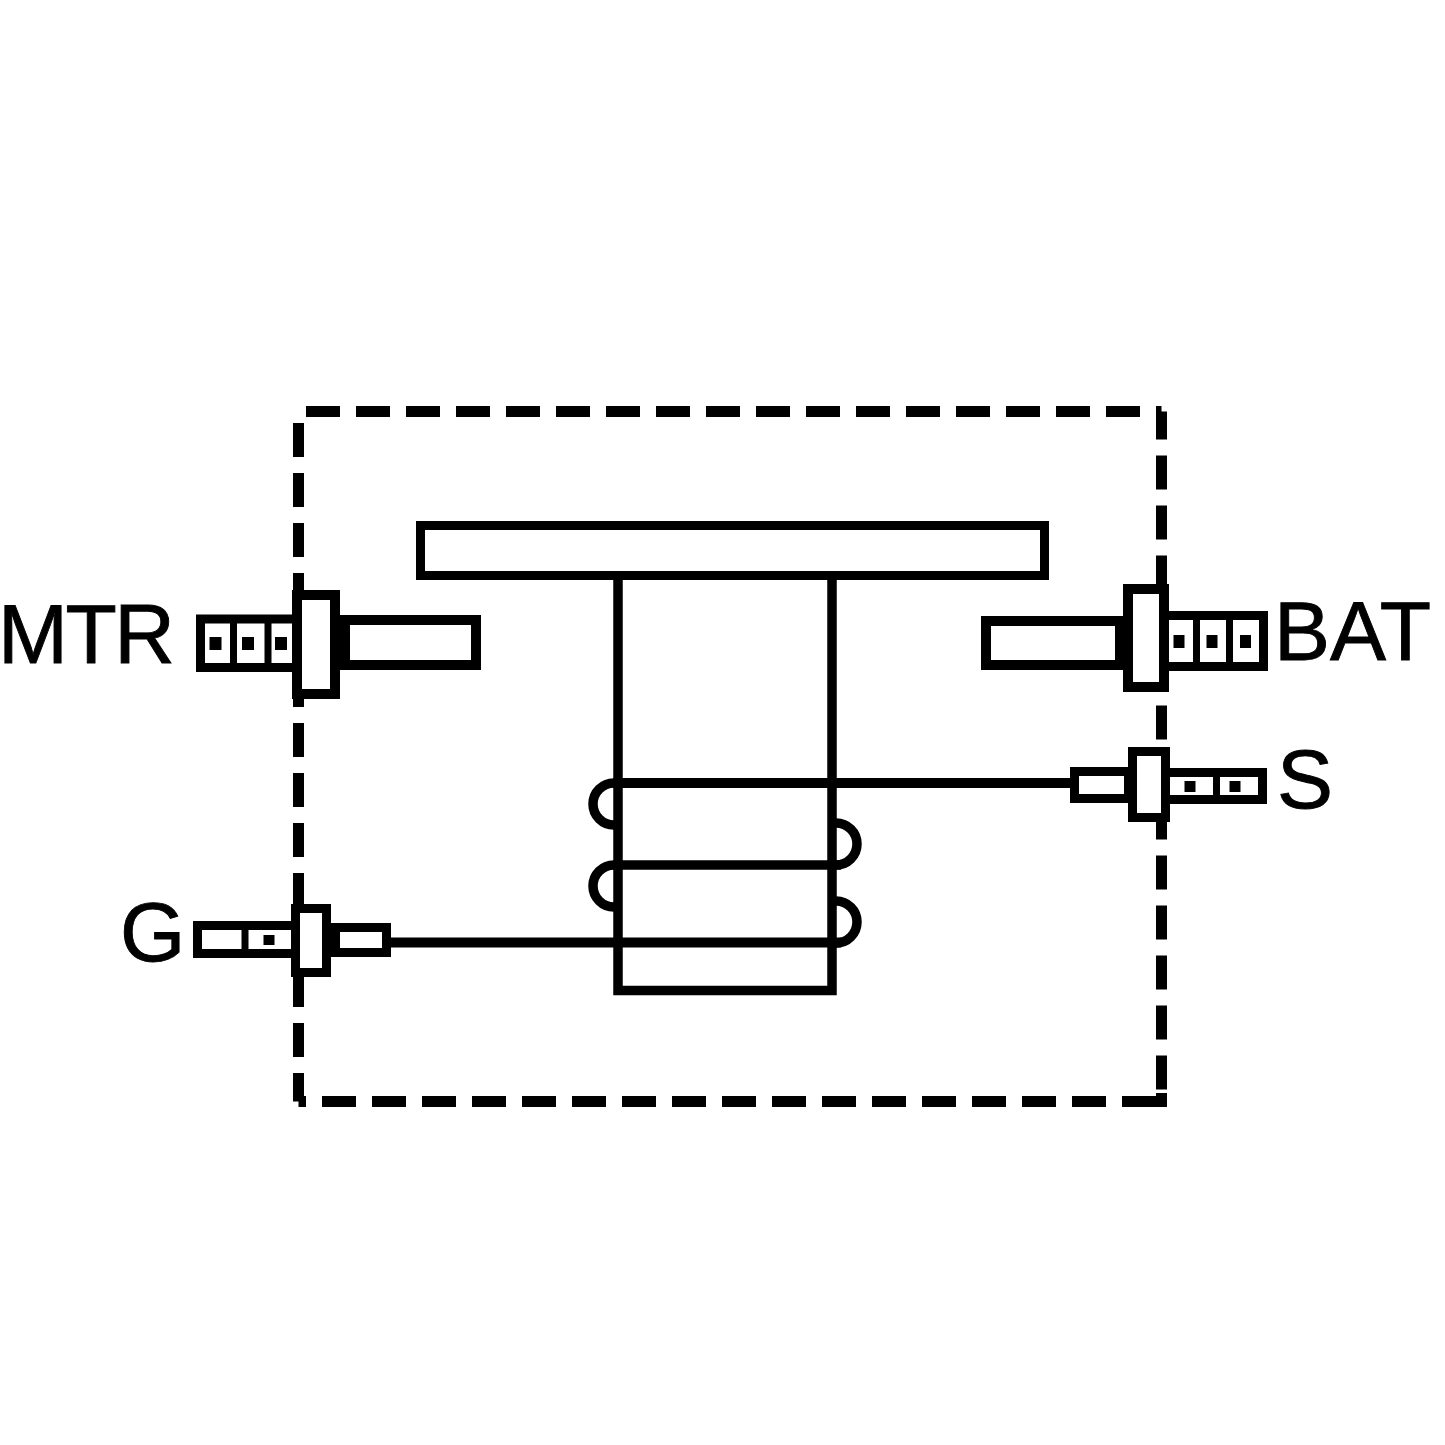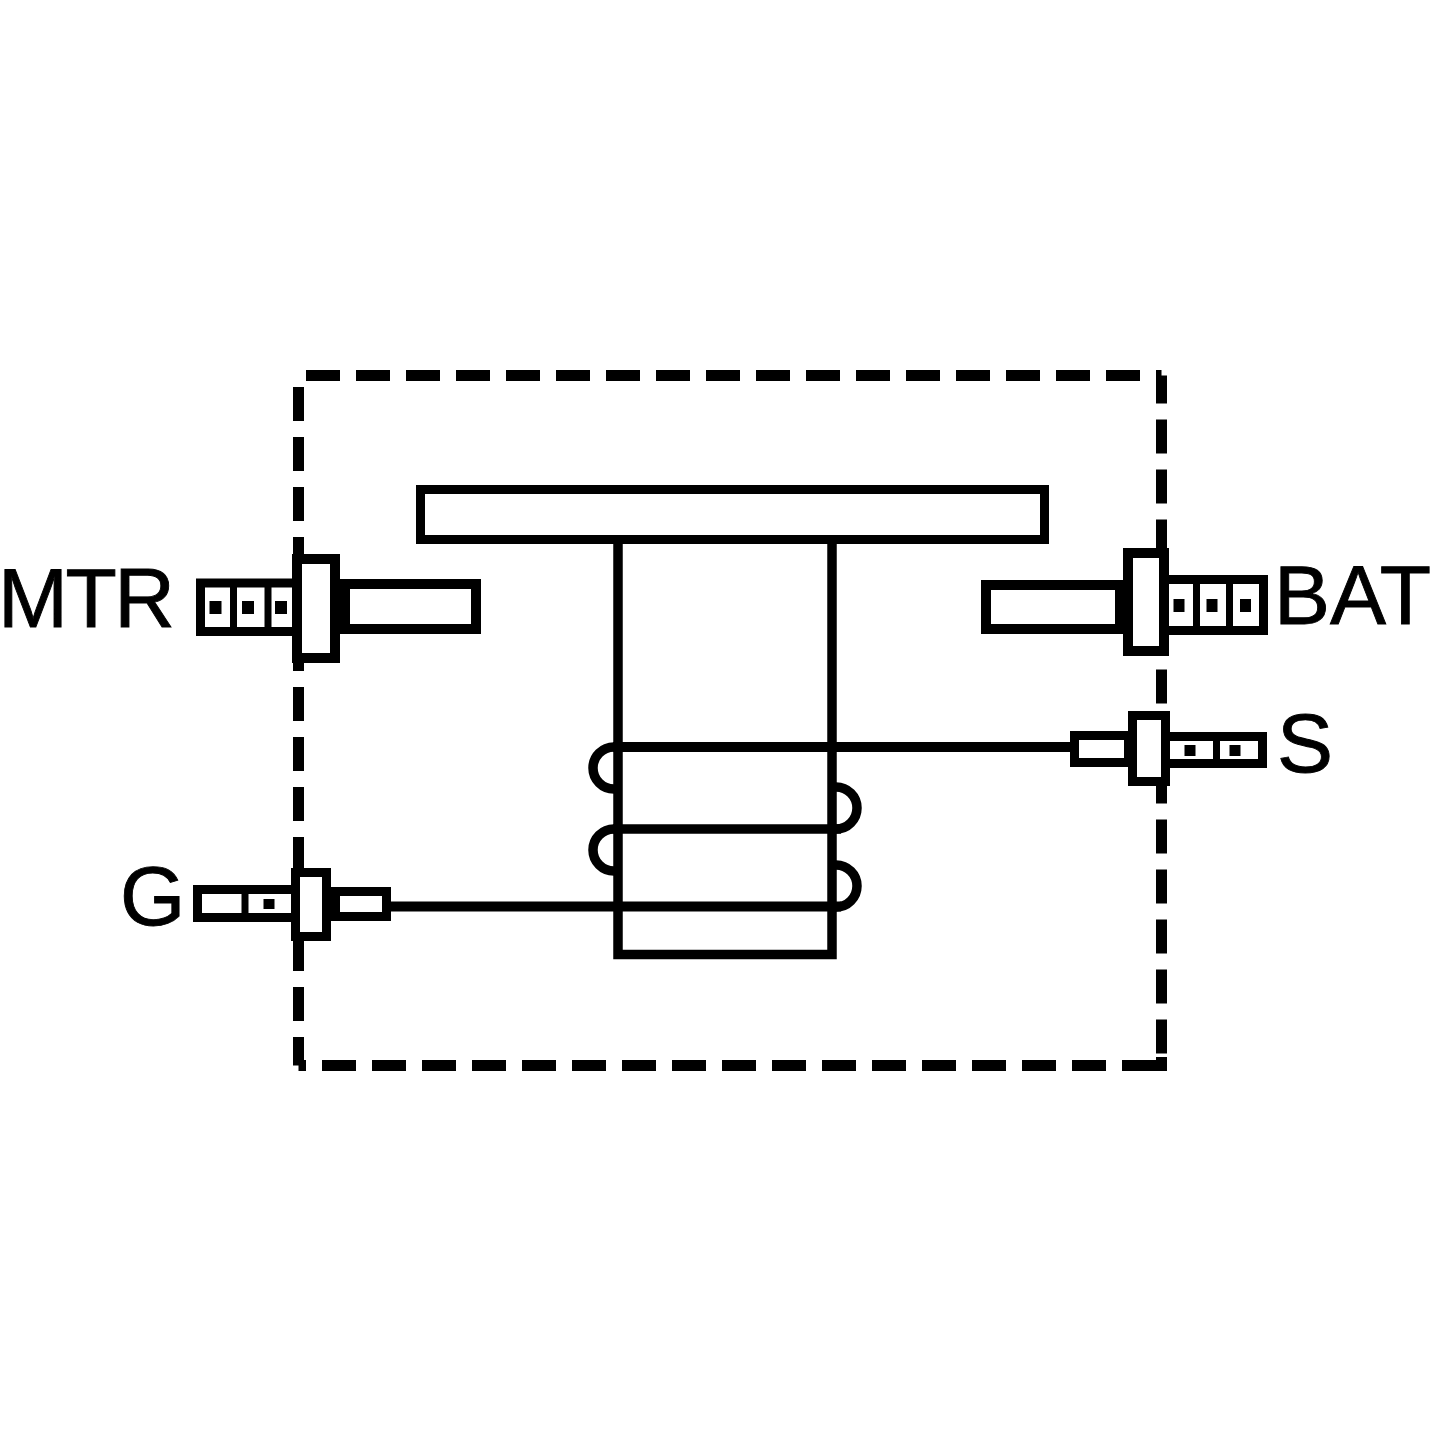--- a/index.html
+++ b/index.html
@@ -1,16 +1,16 @@
 <!DOCTYPE html>
 <html><head>
 <meta charset="utf-8">
 <style>
   html,body{margin:0;padding:0;background:#ffffff;}
-  .wrap{width:1445px;height:1325px;position:relative;background:#ffffff;}
+  .wrap{width:1445px;height:1325px;position:relative;background:#ffffff;margin-top:36px;}
   svg{display:block;}
   text{font-family:"Liberation Sans",sans-serif;fill:#000;stroke:#000;stroke-width:0.9;}
 </style>
 </head>
 <body>
 <div class="wrap">
 <svg width="1445" height="1445" viewBox="0 0 1445 1445" xmlns="http://www.w3.org/2000/svg">
   <rect x="0" y="0" width="1445" height="1445" fill="#ffffff"></rect>
 
   <line x1="298.5" y1="375.5" x2="1161.5" y2="375.5" stroke="#000" stroke-width="11" stroke-dasharray="34 16" stroke-dashoffset="42.5"></line>

